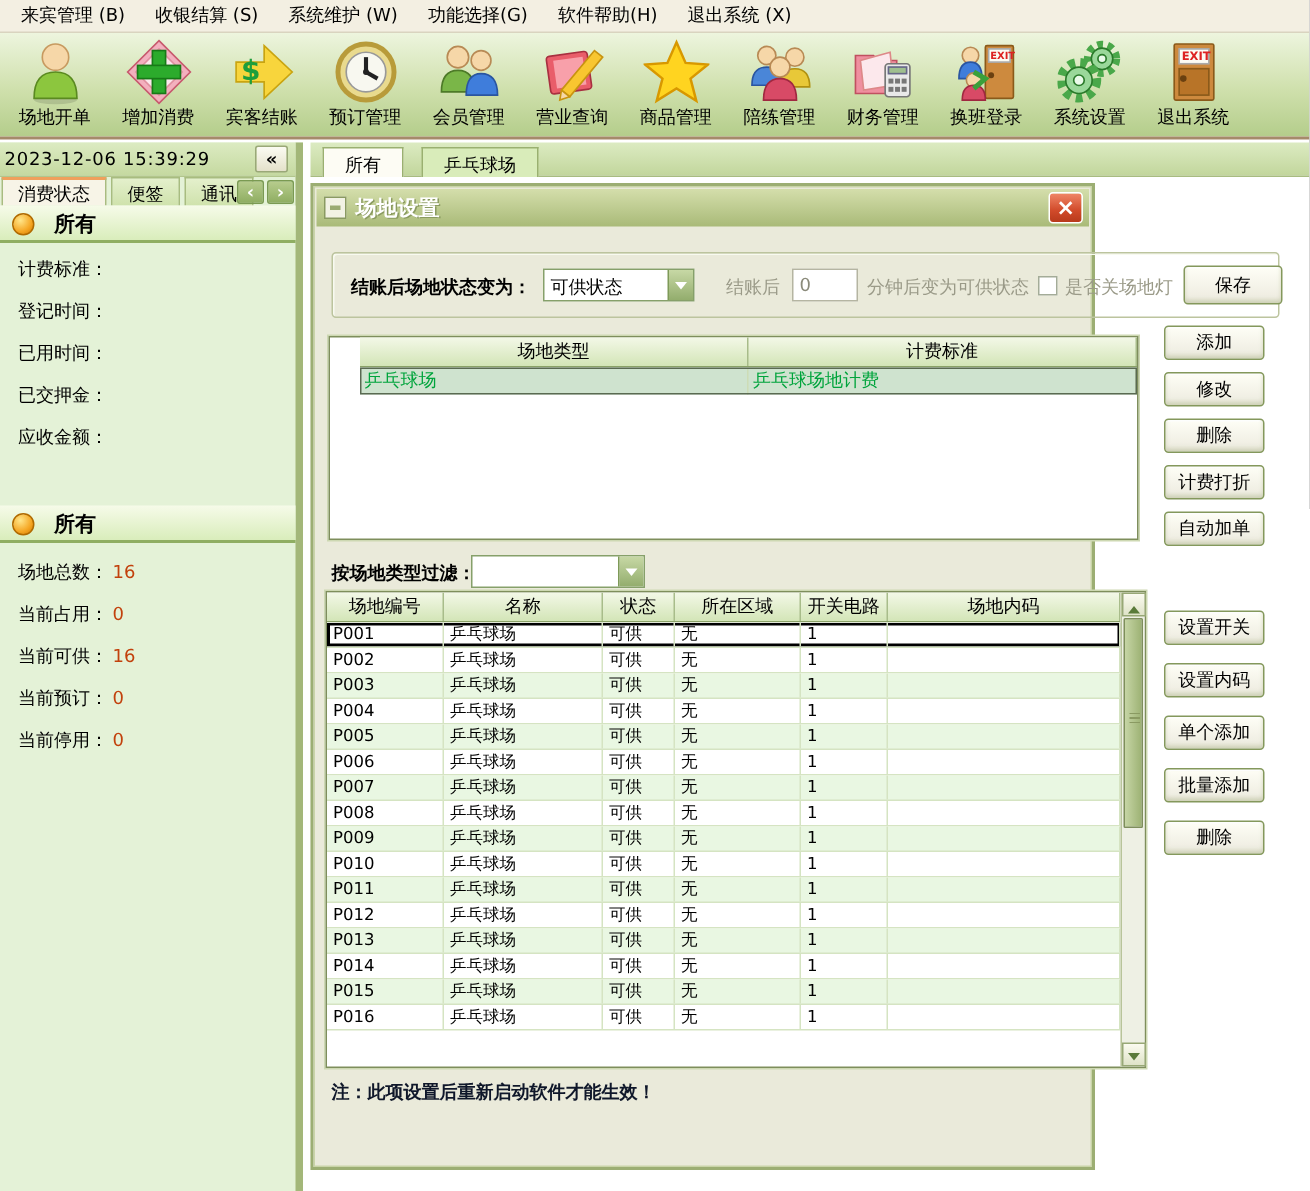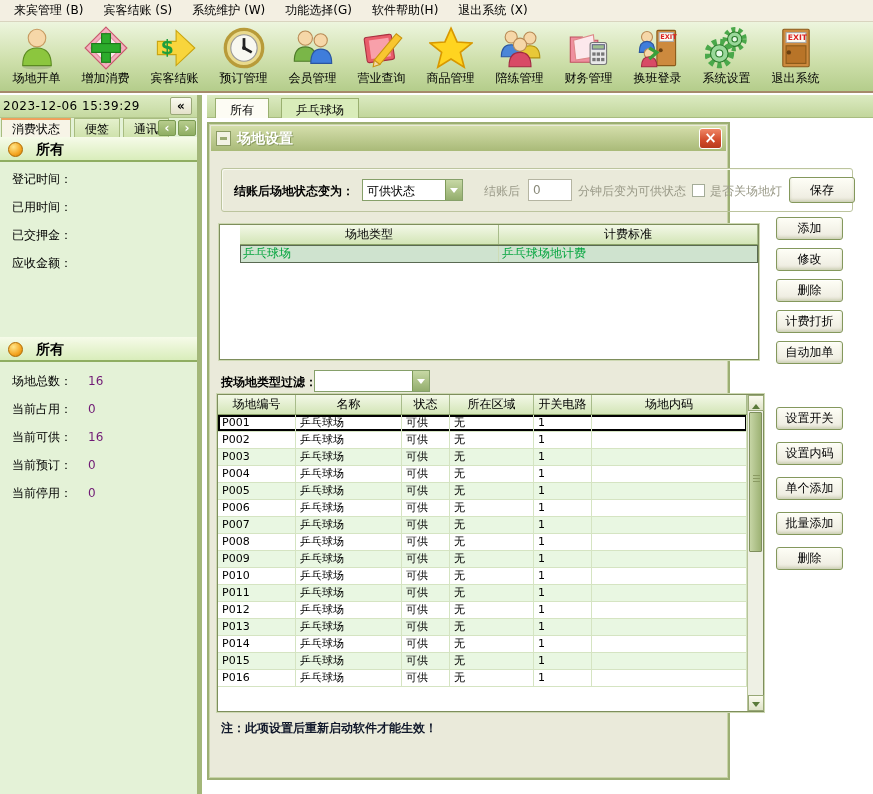--- a/index.html
+++ b/index.html
@@ -40,21 +40,21 @@
   .sb-tab-btn.left { left:158px; }
   .sb-tab-btn.right { left:178px; }
   .sb-section-header { position:absolute; left:0; width:100%; height:25px;
                        background:linear-gradient(#f6fbe9,#d9edbb); border-bottom:2px solid #8fae62; }
   .sb-ball { position:absolute; left:8px; top:5px; width:15px; height:15px; border-radius:50%;
              background:radial-gradient(circle at 35% 30%, #ffe68a, #f5a623 60%, #d07800);
              border:1px solid #b06a00; }
   .sb-section-title { position:absolute; left:36px; top:4px; font-size:14px; font-weight:bold; }
   .sb-fields { position:absolute; left:0; width:100%; }
   .sb-field { height:28px; line-height:28px; padding-left:12px; white-space:nowrap; }
-  .sb-field .val { color:#701a75; margin-left:16px; }
+  .sb-field .val { color:#c2410c; margin-left:3px; }
 
   
   .main-bg { position:absolute; left:207px; top:95px; width:666px; height:699px; background:#ffffff; }
   .main-tabbar { position:absolute; left:207px; top:95px; width:666px; height:23px;
                  background:linear-gradient(#dcebc2,#c2d69c); border-bottom:1px solid #a8bc80; }
   .main-tabs { position:absolute; left:8px; top:3px; display:flex; }
   .main-tab { height:20px; padding:3px 14px 0 14px; background:#d9ecba; border:1px solid #9ab070;
               border-bottom:none; margin-right:12px; font-size:12px; cursor:pointer; }
   .main-tab.active { background:#fdfcf4; }
 
@@ -145,21 +145,21 @@
 </style>
 </head>
 <body>
 
 <div id="app">
 
   <div class="menubar">
 
       <div class="menu-item">来宾管理 (B)</div>
 
-      <div class="menu-item">宾客结账 (S)</div>
+      <div class="menu-item">收银结算 (S)</div>
 
       <div class="menu-item">系统维护 (W)</div>
 
       <div class="menu-item">功能选择(G)</div>
 
       <div class="menu-item">软件帮助(H)</div>
 
       <div class="menu-item">退出系统 (X)</div>
     </div>
 
@@ -324,20 +324,21 @@
       </div>
     <span class="sb-tab-btn left">‹</span>
     <span class="sb-tab-btn right">›</span>
 
     <div class="sb-section-header" style="top:42px;">
       <span class="sb-ball"></span>
       <span class="sb-section-title">所有</span>
     </div>
     <div class="sb-fields" style="top:70px;">
 
+        <div class="sb-field"><span>计费标准：</span><span class="val"></span></div>
 
         <div class="sb-field"><span>登记时间：</span><span class="val"></span></div>
 
         <div class="sb-field"><span>已用时间：</span><span class="val"></span></div>
 
         <div class="sb-field"><span>已交押金：</span><span class="val"></span></div>
 
         <div class="sb-field"><span>应收金额：</span><span class="val"></span></div>
       </div>
 

